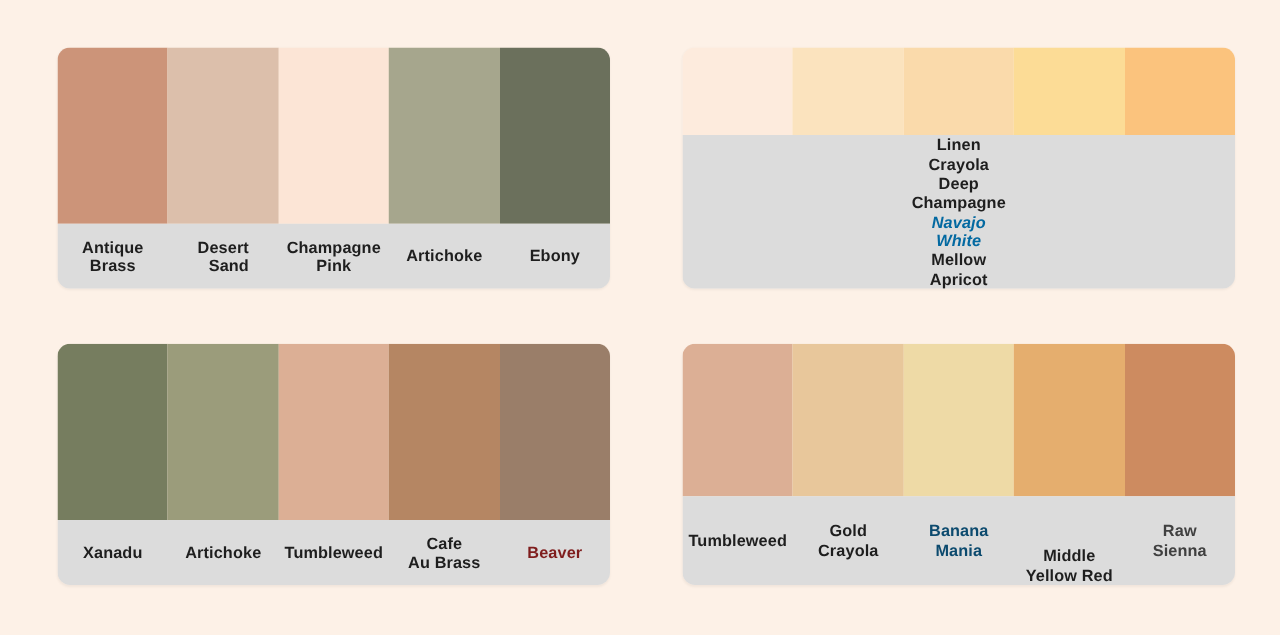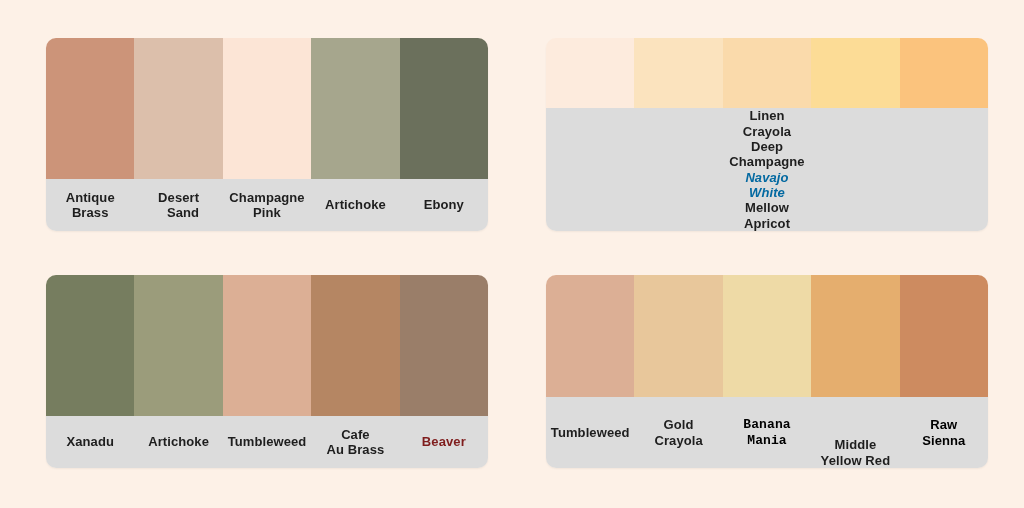--- a/index.html
+++ b/index.html
@@ -132,21 +132,21 @@
         <div class="swatch" style="background: rgb(220, 175, 149);"></div>
         <div class="swatch" style="background: rgb(232, 199, 155);"></div>
         <div class="swatch" style="background: rgb(238, 218, 166);"></div>
         <div class="swatch" style="background: rgb(229, 174, 110);"></div>
         <div class="swatch" style="background: rgb(205, 139, 96);"></div>
       </div>
       <div class="label-row" style="background: rgb(220, 220, 220);">
         <div class="label-cell" style="color: rgb(30, 30, 30);">Tumbleweed</div>
         <div class="label-cell" style="color: rgb(30, 30, 30);">Gold
 Crayola</div>
-        <div class="label-cell" style="color: #000000; font-family: Liberation Mono, monospace;">Banana
+        <div class="label-cell" style="color: #0c4a6e;">Banana
 Mania</div>
         <div class="label-cell" style="color: rgb(30, 30, 30); margin-top: 40px;">Middle
 Yellow Red</div>
-        <div class="label-cell" style="color: #000000;">Raw
+        <div class="label-cell" style="color: #404040;">Raw
 Sienna</div>
       </div>
     </div>
   </div>
 
 </body></html>

